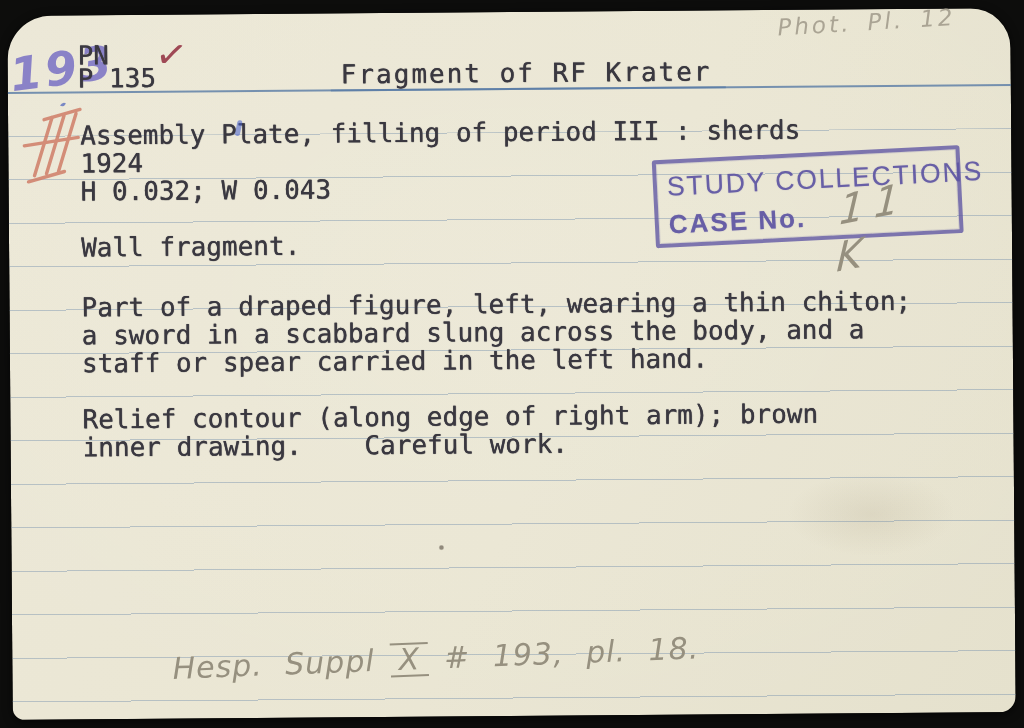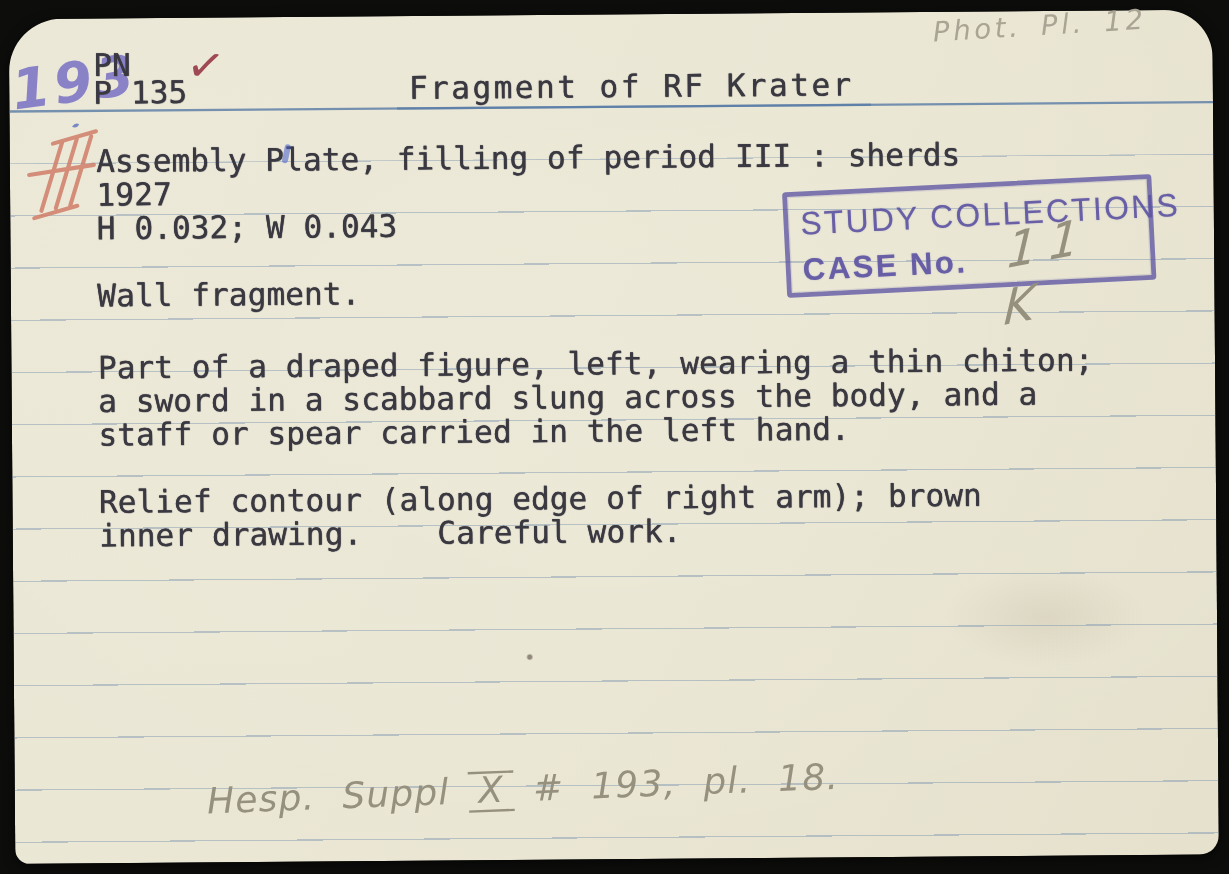--- a/index.html
+++ b/index.html
@@ -92,21 +92,21 @@
         <line x1="22" y1="18" x2="58" y2="8"></line>
         <line x1="6" y1="80" x2="42" y2="70"></line>
         <line x1="2" y1="44" x2="56" y2="36"></line>
       </g>
       <path d="M38 4 q3 -4 6 -2 q-2 4 -6 2" fill="#5b6fbf" opacity="0.8"></path>
     </svg>
   </div>
 
   <div class="typed" style="left:72px;top:106px;">Assembly Plate, filling of period III : sherds</div>
   <div class="ink-dab"></div>
-  <div class="typed" style="left:72px;top:134px;">1927</div>
+  <div class="typed" style="left:72px;top:134px;">1924</div>
   <div class="typed" style="left:72px;top:162px;">H 0.032; W 0.043</div>
 
   <div class="stamp">
     <div class="stamp-l1">STUDY COLLECTIONS</div>
     <div class="stamp-l2">CASE No.</div>
     <div class="case-value">11 K</div>
   </div>
 
   <div class="typed" style="left:72px;top:218px;">Wall fragment.</div>
 

